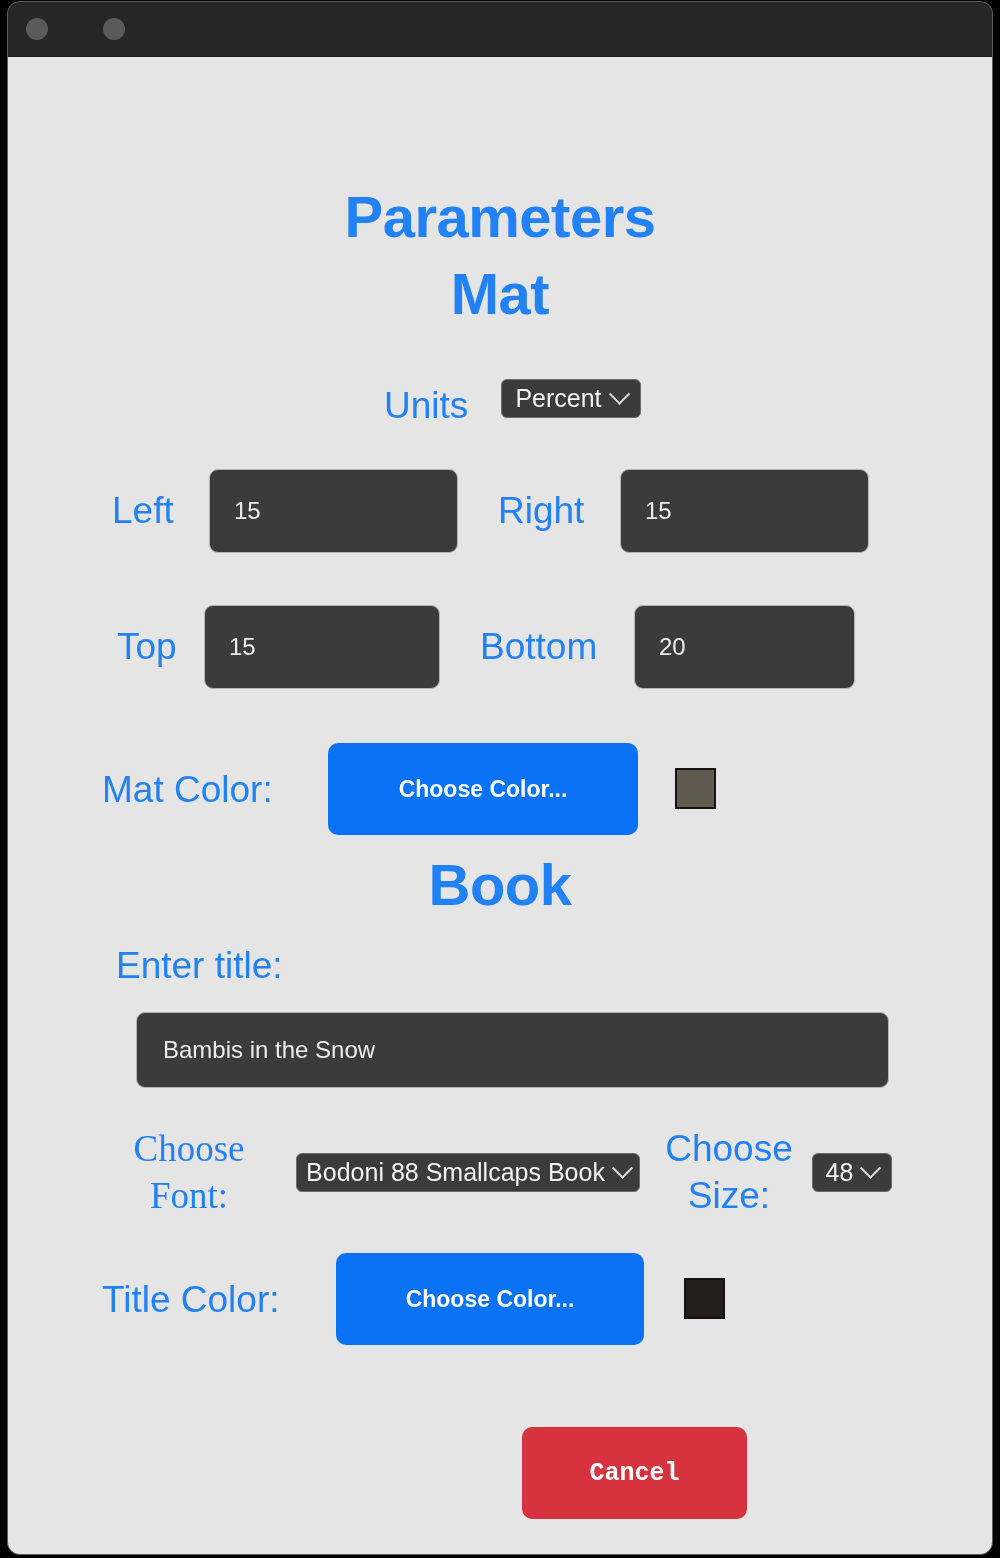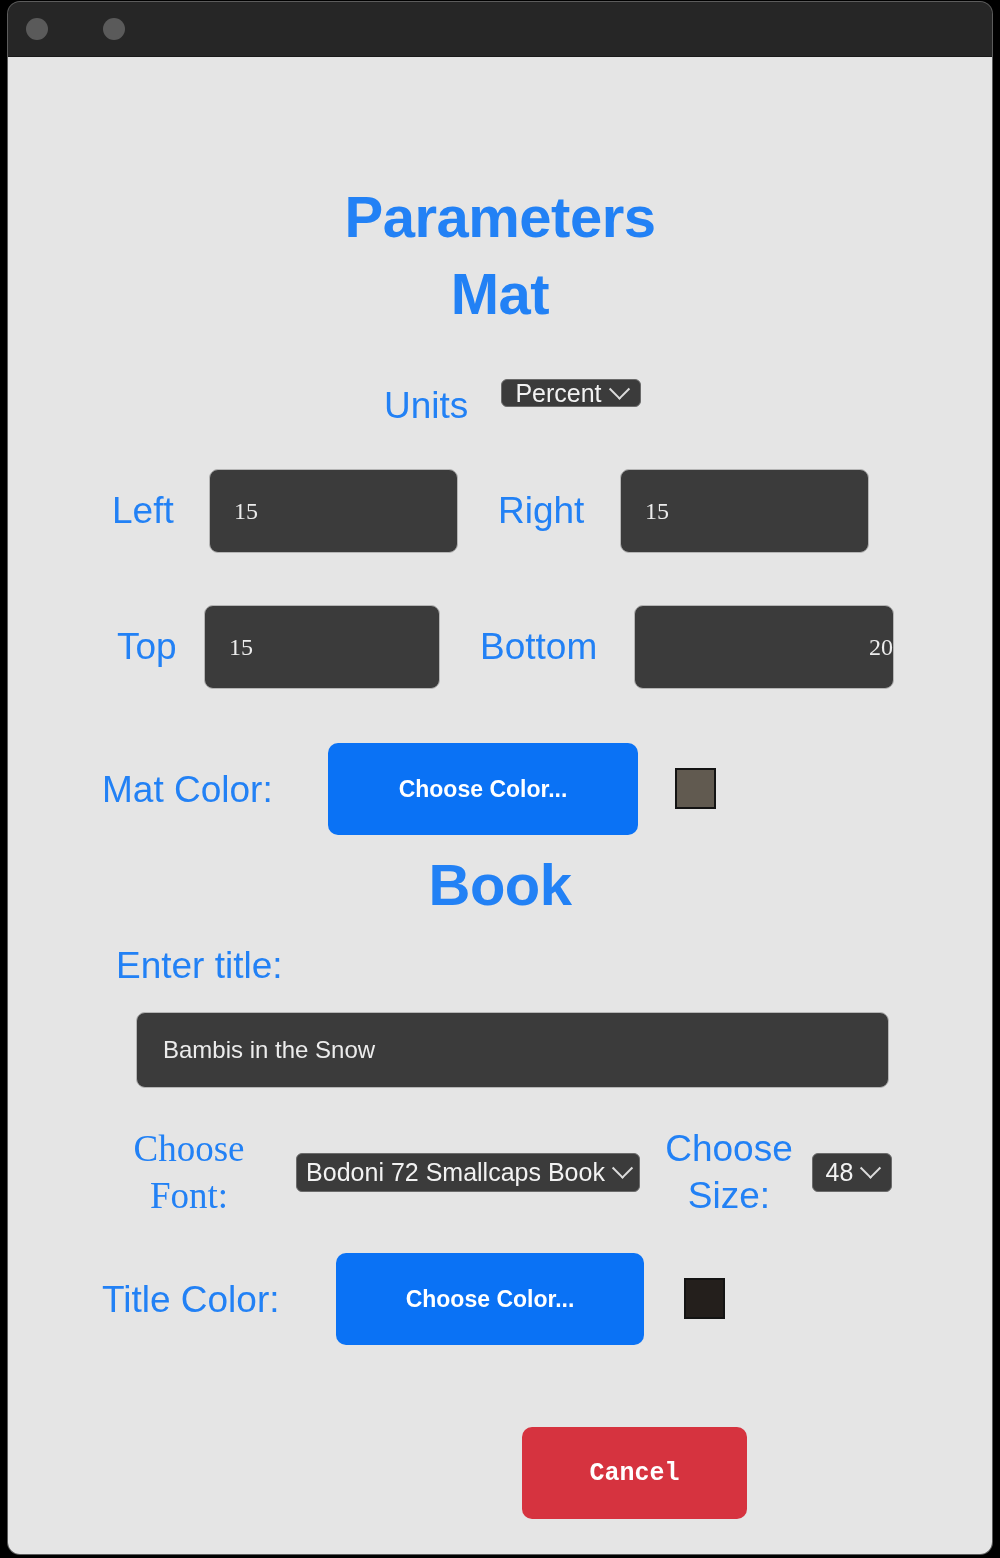--- a/index.html
+++ b/index.html
@@ -87,40 +87,39 @@
     white-space: nowrap;
   }
   .chev {
     display: inline-block;
     width: 13px;
     height: 13px;
     border-right: 2.4px solid #dcdcdc;
     border-bottom: 2.4px solid #dcdcdc;
     transform: rotate(45deg) translate(-3px, -3px);
   }
-  .sel-units { left: 493px; top: 322px; width: 140px; height: 28px; border-radius: 6px; }
+  .sel-units { left: 493px; top: 322px; width: 140px; height: 39px; border-radius: 6px; }
 
   
   .field {
     position: absolute;
     background: #3b3b3b;
     border: 1.5px solid #b5b5b5;
     border-radius: 9px;
     box-sizing: border-box;
     color: #ececec;
     font-size: 24px;
     display: flex;
     align-items: center;
     padding-left: 24px;
-    font-family: Liberation Serif, serif;
   }
   .f-left   { left: 201px; top: 412px; width: 249px; height: 84px; }
   .f-right  { left: 612px; top: 412px; width: 249px; height: 84px; }
   .f-top    { left: 196px; top: 548px; width: 236px; height: 84px; }
-  .f-bottom { left: 626px; top: 548px; width: 260px; height: 84px; justify-content: flex-end; }
+  .f-bottom { left: 626px; top: 548px; width: 221px; height: 84px; }
 
   .lab-left   { left: 104px;  top: 433px; }
   .lab-right  { left: 490px;  top: 433px; }
   .lab-top    { left: 109px;  top: 569px; }
   .lab-bottom { left: 472px;  top: 569px; }
 
   
   .btn-blue {
     position: absolute;
     background: #0a72f5;
@@ -249,21 +248,21 @@
     <button class="btn-blue b-matcolor">Choose Color...</button>
     <div class="swatch sw-mat" style="background: rgb(97, 90, 80);"></div>
 
     <div class="heading h-title">Book</div>
 
     <div class="lbl lab-entertitle">Enter title:</div>
     <input class="title-input" type="text" value="Bambis in the Snow" style="">
 
     <div class="lab-two-line lab-choosefont">Choose Font:</div>
     <div class="select sel-font">
-      <span>Bodoni 72 Smallcaps Book</span>
+      <span>Bodoni 88 Smallcaps Book</span>
       <span class="chev"></span>
     </div>
 
     <div class="lab-two-line lab-choosesize">Choose Size:</div>
     <div class="select sel-size">
       <span>48</span>
       <span class="chev"></span>
     </div>
 
     <div class="lbl lab-titlecolor">Title Color:</div>

